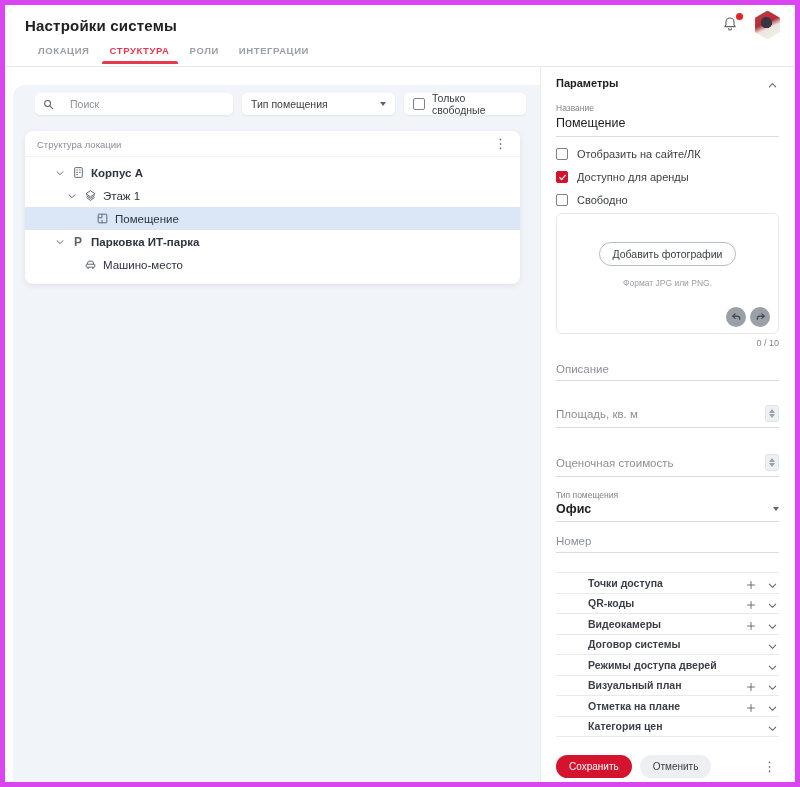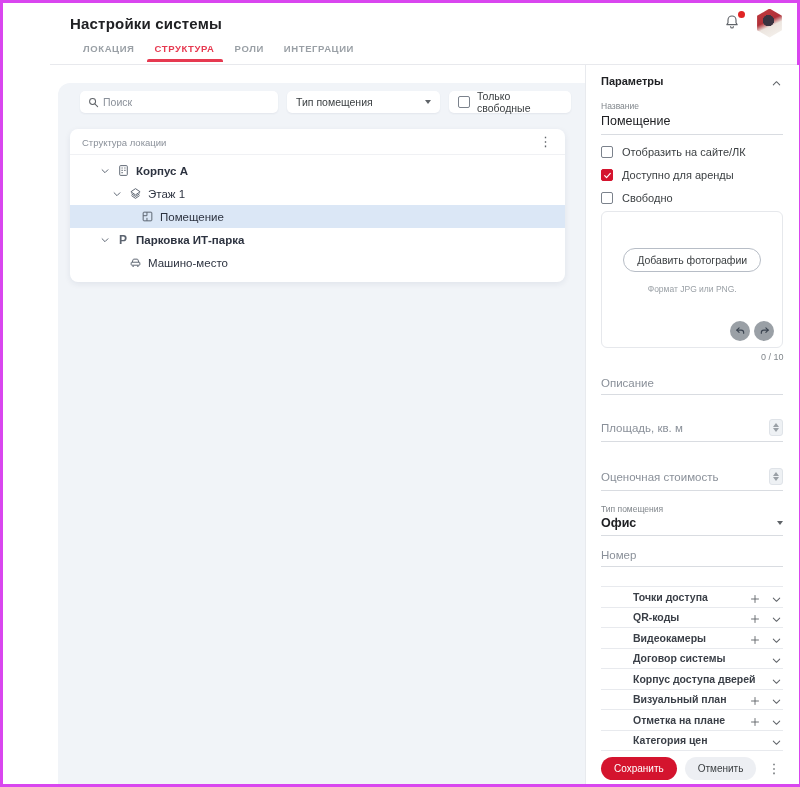--- a/index.html
+++ b/index.html
@@ -1,18 +1,18 @@
 <!DOCTYPE html>
 <html><head>
 <meta charset="utf-8">
 <style>
   * { margin:0; padding:0; box-sizing:border-box; }
   html,body { width:800px; height:787px; }
   body { font-family:"Liberation Sans", sans-serif; background:#fff; color:#202124; overflow:hidden; }
-  .app { width:800px; height:787px; border:3px solid #d946ef; display:flex; flex-direction:column; background:#fff;padding-left:47px; }
+  .app { width:800px; height:787px; border:5px solid #d946ef; display:flex; flex-direction:column; background:#fff; }
 
   
   .topbar { height:40px; display:flex; align-items:center; padding:0 14px 0 20px; flex:0 0 auto; }
   .page-title { font-size:15px; font-weight:700; letter-spacing:.2px; color:#202124; flex:1; }
   .bell-wrap { position:relative; width:18px; height:18px; margin-right:14px; cursor:pointer; color:#5f6368; }
   .bell-wrap svg { width:16px; height:16px; }
   .bell-dot { position:absolute; top:-3px; right:-3px; width:7px; height:7px; border-radius:50%; background:#e02424; }
   .avatar { width:27px; height:29px; clip-path:polygon(50% 0,96% 25%,96% 75%,50% 100%,4% 75%,4% 25%);
             background:
               radial-gradient(circle at 46% 40%, #3a3340 0 24%, rgba(0,0,0,0) 26%),
@@ -28,21 +28,21 @@
 
   
   .main { flex:1; display:flex; min-height:0; }
   .left-col { width:535px; flex:0 0 535px; position:relative; background:#fff; }
   .left-panel { position:absolute; left:8px; right:0; top:18px; bottom:0; background:#f1f4f8; border-radius:12px 0 0 0; }
 
   
   .filter-row { display:flex; align-items:center; gap:9px; padding:8px 14px 0 22px; }
   .wbox { background:#fff; border-radius:5px; height:22px; display:flex; align-items:center;
           box-shadow:0 1px 2px rgba(40,50,80,.07); }
-  .search-box { width:198px; padding:0 8px; gap:4px; }
+  .search-box { width:198px; padding:0 8px; gap:16px; }
   .search-box svg { width:11px; height:11px; color:#5f6368; flex:0 0 auto; }
   .search-box input { border:none; outline:none; background:transparent; font-size:10.5px; width:100%; font-family:inherit; color:#3c4043; }
   .search-box input::placeholder { color:#8a9099; }
   .select-box { width:153px; padding:0 9px; justify-content:space-between; cursor:pointer; }
   .select-box .sel-label { font-size:10.5px; color:#3c4043; }
   .caret-down { width:0; height:0; border-left:3.5px solid transparent; border-right:3.5px solid transparent; border-top:4.5px solid #5f6368; }
   .onlyfree-box { flex:1; padding:0 9px; gap:7px; cursor:pointer; }
   .cb { width:12px; height:12px; border:1.5px solid #7b828c; border-radius:2px; background:#fff; flex:0 0 auto; }
   .onlyfree-box .cb-label { font-size:10.5px; color:#3c4043; }
 
@@ -101,21 +101,21 @@
   .sel-field { margin-top:13px; border-bottom:1px solid #d9dce1; padding-bottom:5px; cursor:pointer; }
   .sel-row { display:flex; align-items:center; justify-content:space-between; margin-top:2px; }
   .sel-value { font-size:12.5px; font-weight:600; color:#202124; }
 
   .acc-list { margin-top:19px; border-top:1px solid #e8eaee; }
   .acc-row { height:20.5px; display:flex; align-items:center; border-bottom:1px solid #e8eaee; cursor:pointer; }
   .acc-label { font-size:10.5px; font-weight:700; color:#3a3f47; flex:1;margin-left:32px; }
   .acc-actions { display:flex; align-items:center; gap:10px; color:#5f6368; }
   .plus-ic { width:12px; height:12px; cursor:pointer; } .plus-ic svg { width:12px; height:12px; }
 
-  .actions { display:flex; align-items:center; gap:8px; margin-top:6px; }
+  .actions { display:flex; align-items:center; gap:8px; margin-top:18px; }
   .btn { border:none; border-radius:12px; padding:6px 13px; font-size:10px; font-family:inherit; cursor:pointer; font-weight:500; }
   .btn-save { background:#d4142e; color:#fff; }
   .btn-cancel { background:#edeff3; color:#3c4043; }
   .actions .kebab { margin-left:auto; }
 </style>
 </head>
 <body>
 
 <div class="app">
 
@@ -365,21 +365,21 @@
         </div>
         <div class="acc-row">
           <span class="acc-label">Договор системы</span>
           <span class="acc-actions">
               <span class="chev-ic"><svg viewBox="0 0 24 24" fill="none" stroke="currentColor" stroke-width="2.2" stroke-linecap="round" stroke-linejoin="round">
                   <polyline points="5 9 12 16 19 9"></polyline>
                 </svg></span>
             </span>
         </div>
         <div class="acc-row">
-          <span class="acc-label">Корпус доступа дверей</span>
+          <span class="acc-label">Режимы доступа дверей</span>
           <span class="acc-actions">
               <span class="chev-ic"><svg viewBox="0 0 24 24" fill="none" stroke="currentColor" stroke-width="2.2" stroke-linecap="round" stroke-linejoin="round">
                   <polyline points="5 9 12 16 19 9"></polyline>
                 </svg></span>
             </span>
         </div>
         <div class="acc-row">
           <span class="acc-label">Визуальный план</span>
           <span class="acc-actions">
               <span class="plus-ic"><svg viewBox="0 0 24 24" fill="none" stroke="currentColor" stroke-width="1.8" stroke-linecap="round">

